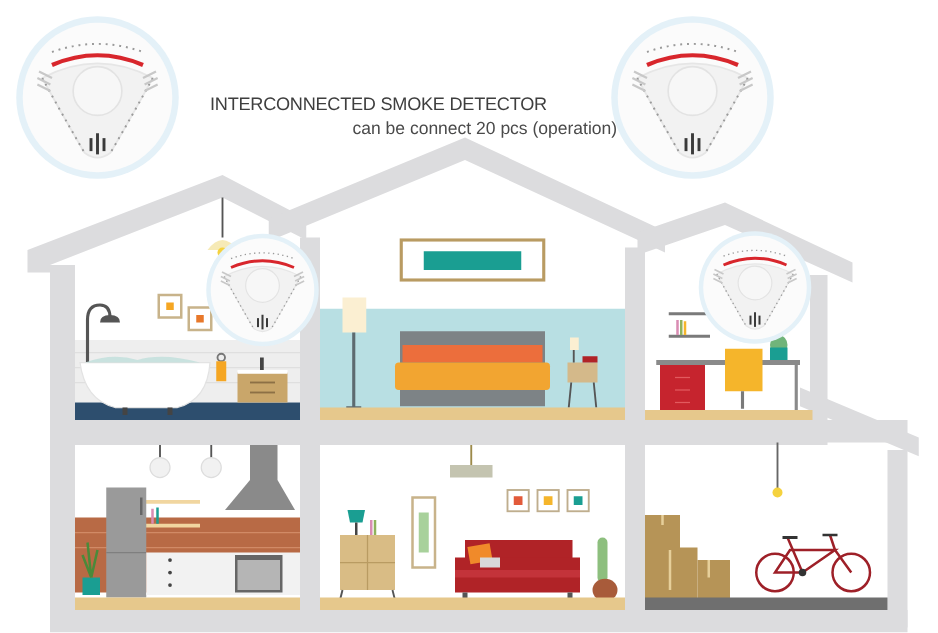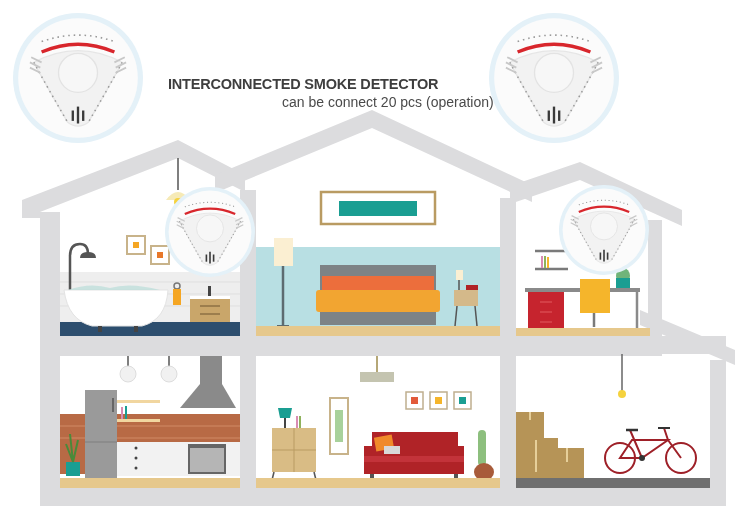--- a/index.html
+++ b/index.html
@@ -1,18 +1,18 @@
 <!DOCTYPE html>
 <html><head>
 <meta charset="utf-8">
 <style>
   html,body{margin:0;padding:0;background:#fff;}
   body{width:750px;height:506px;position:relative;overflow:hidden;font-family:"Liberation Sans","DejaVu Sans",sans-serif;}
   .abs{position:absolute;}
-  .title{left:168px;top:76px;font-size:14.5px;font-weight:bold;color:#3e3e3e;letter-spacing:-0.2px;white-space:nowrap;}
+  .title{left:168px;top:76px;font-size:14.5px;font-weight:normal;color:#3e3e3e;letter-spacing:-0.2px;white-space:nowrap;}
   .subtitle{left:282px;top:94px;font-size:14px;color:#4a4a4a;white-space:nowrap;}
   svg{position:absolute;left:0;top:0;}
 </style>
 </head>
 <body>
 
 <svg width="750" height="506" viewBox="0 0 750 506">
   <defs>
     <g id="detector">
       <circle cx="0" cy="0" r="50" fill="#e4f1f8"></circle>

